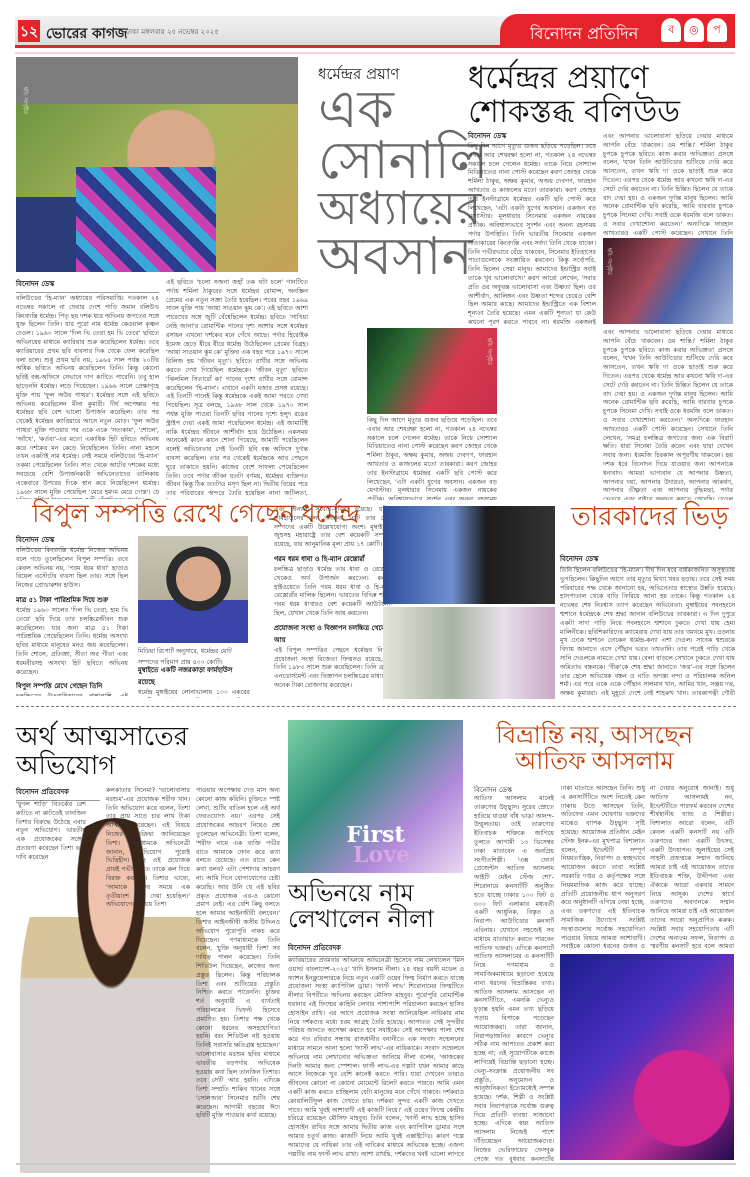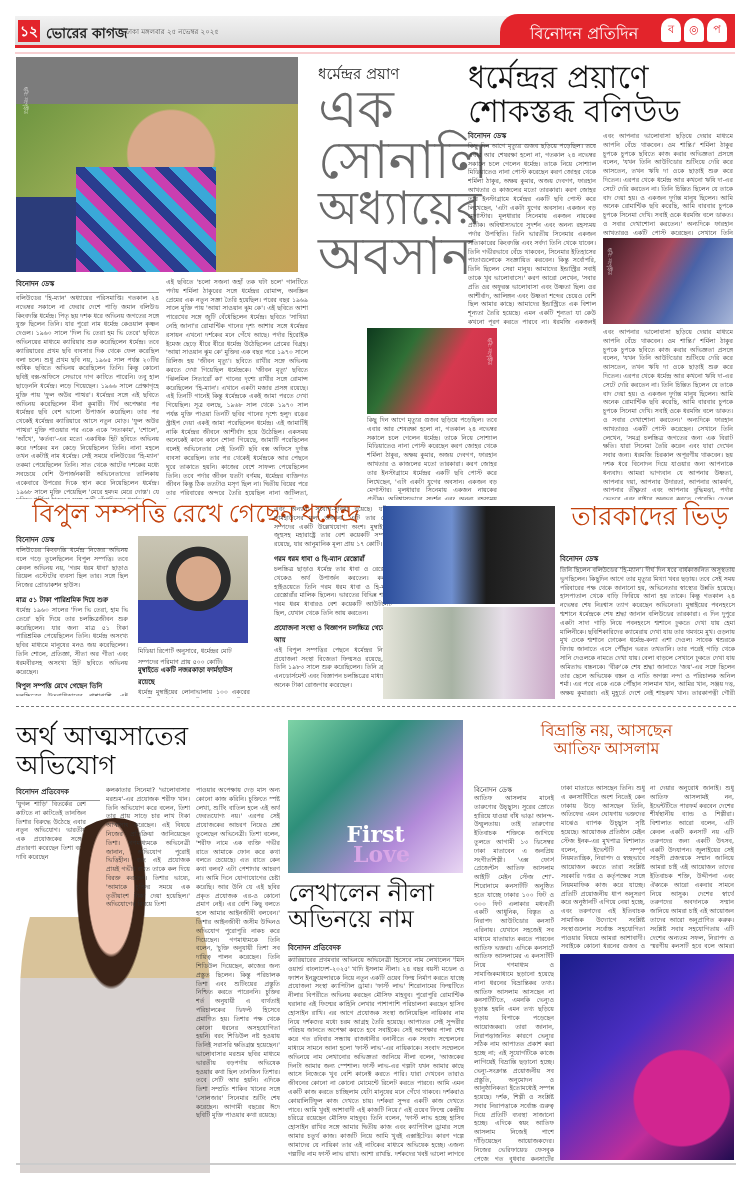--- a/index.html
+++ b/index.html
@@ -137,27 +137,27 @@
 <div class="abs body" style="left:106px;top:786px;width:84px;height:160px;">কলকাতার সিনেমা? 'ভালোবাসার মরশুম'-এর প্রযোজক শরীফ খান। তিনি অভিযোগ করে বলেন, তিশা তার প্রায় সাড়ে চার লাখ টাকা আত্মসাৎ করেছেন। এই বিষয়ে নিজের প্রতিক্রিয়া জানিয়েছেন তিশা। গণমাধ্যমকে অভিনেত্রী জানান, অভিযোগ পুরোই ভিত্তিহীন। বরং এই প্রযোজক প্রায়ই গভীর রাতে তাকে কল দিয়ে বিরক্ত করতেন। তিশার ভাষ্যে, 'আমাকে চুক্তির সময়ে এক তৃতীয়াংশ টাকা দেয়া হয়েছিল।' অভিযোগের বিষয়ে তিশা</div>
 <div class="abs body" style="left:196px;top:786px;width:84px;height:376px;">পাওয়ার অপেক্ষায় দেড় মাস অন্য কোনো কাজ করিনি। চুক্তিতে স্পষ্ট লেখা, শুটিং বাতিল হলে এই অর্থ ফেরতযোগ্য নয়।' এরপর সেই প্রযোজকের আচরণ নিয়েও প্রশ্ন তুলেছেন অভিনেত্রী। তিশা বলেন, 'শরীফ নামে এক ব্যক্তি গভীর রাতে আমাকে ফোন করে কথা বলতে চেয়েছে। এত রাতে কেন কথা বলব? এটা পেশাদার আচরণ না। আমি দিনে যোগাযোগের চেষ্টা করেছি। আর উনি যে এই ছবির প্রকৃত প্রযোজক এর-ও কোনো প্রমাণ নেই। এর বেশি কিছু বলতে হলে আমার আইনজীবী বলবেন।' তিশার আইনজীবী জসীম উদ্দিনও অভিযোগ পুরোপুরি নাকচ করে দিয়েছেন। গণমাধ্যমকে তিনি বলেন, 'চুক্তি অনুযায়ী তিশা সব দায়িত্ব পালন করেছেন। তিনি শিডিউল দিয়েছেন, কাজের জন্য প্রস্তুত ছিলেন। কিন্তু পরিচালক তিশা এবং শুটিংয়ের প্রস্তুতি নিশ্চিত করতে পারেননি। চুক্তির শর্ত অনুযায়ী এ ব্যর্থতাই পরিচালকের ডিফল্ট হিসেবে প্রমাণিত হয়। তিশার পক্ষ থেকে কোনো ধরনের অসহযোগিতা হয়নি। বরং শিডিউল নষ্ট হওয়ায় তিনিই সরাসরি ক্ষতিগ্রস্ত হয়েছেন।' ভালোবাসার মরশুম ছবির মাধ্যমে ভারতীয় বড়পর্দায় অভিষেক হওয়ার কথা ছিল তানজিন তিশার। তবে সেটি আর হয়নি। এদিকে তিশা সম্প্রতি শাকিব খানের সঙ্গে 'সোলজার' সিনেমার শুটিং শেষ করেছেন। আগামী বছরের ঈদে ছবিটি মুক্তি পাওয়ার কথা রয়েছে।</div>
 
 <div class="abs img img-firstlove">
   <div class="fl-text">
     <span class="f">First</span>
     <span class="l">Love</span>
   </div>
 </div>
 <div class="abs h3" style="left:288px;top:880px;width:180px;font-size:24px;">
+  <div>অভিনয়ে নাম</div>
   <div>লেখালেন নীলা</div>
-  <div>অভিনয়ে নাম</div>
 </div>
 <div class="abs byline" style="left:288px;top:942px;width:176px;">বিনোদন প্রতিবেদক</div>
 <div class="abs body" style="left:288px;top:956px;width:176px;height:200px;">ক্যারিয়ারের প্রথমবার অভিনয়ে অভিনেত্রী হিসেবে নাম লেখালেন 'মিস ওয়ার্ল্ড বাংলাদেশ-২০২৫' খাদি ইসলাম নীলা। ২৪ বছর বয়সী মডেল ও ফ্যাশন ইনফ্লুয়েন্সারকে নিয়ে নতুন একটি ওয়েব ফিল্ম নির্মাণ করতে যাচ্ছে প্রযোজনা সংস্থা ক্যাপিটাল ড্রামা। 'ফার্স্ট লাভ' শিরোনামের ফিল্মটিতে নীলার বিপরীতে অভিনয় করছেন মৌসিফ মাহবুব। পুরোপুরি রোমান্টিক ঘরানার এই ফিল্মের কাহিনি লেখার পাশাপাশি পরিচালনা করছেন হাসিব হোসাইন রাখি। এর আগে প্রযোজক সংস্থা জানিয়েছিল নায়িকার নাম নিয়ে দর্শকদের মধ্যে চরম আগ্রহ তৈরি হয়েছে। আপাতত সেই সুন্দরীর পরিচয় জানতে অপেক্ষা করতে হবে সবাইকে। সেই অপেক্ষার পালা শেষ করে গত রবিবার সন্ধ্যায় রাজধানীর বনানীতে এক সংবাদ সম্মেলনের মাধ্যমে সামনে আনা হলো 'ফার্স্ট লাভ'-এর নায়িকাকে। সংবাদ সম্মেলনে অভিনয়ে নাম লেখানোর অভিজ্ঞতা জানিয়ে নীলা বলেন, 'আজকের দিনটা আমার জন্য স্পেশাল। ফার্স্ট লাভ-এর গল্পটা যখন আমার কাছে আসে নিজেকে খুব বেশি কানেক্ট করতে পারি। যারা দেখবেন তারাও জীবনের কোনো না কোনো মোমেন্টে রিলেট করতে পারবে। আমি এমন একটি কাজ করতে চাচ্ছিলাম যেটা মানুষের মনে গেঁথে থাকবে। দর্শকরাও কোয়ালিটিফুল কাজ দেখতে চায়। দর্শকরা সুন্দর একটি কাজ দেখতে পাবে। আমি খুবই আশাবাদী এই কাজটি নিয়ে।' এই ওয়েব ফিল্মে কেন্দ্রীয় চরিত্রে রয়েছেন মৌসিফ মাহবুব। তিনি বলেন, 'ফার্স্ট লাভ হচ্ছে হাসিব হোসাইন রাখির সঙ্গে আমার দ্বিতীয় কাজ এবং ক্যাপিটাল ড্রামার সঙ্গে আমার চতুর্থ কাজ। কাজটি নিয়ে আমি খুবই এক্সাইটেড। কারণ গল্পে আমাদের যে নায়িকা তার এই নাটকের মাধ্যমে অভিষেক হচ্ছে। এজন্য গল্পটির নাম ফার্স্ট লাভ রাখা। আশা রাখছি, দর্শকদের খুবই ভালো লাগবে নাটকটি।' নাটকটির প্রযোজক ও হেড অব ক্যাপিটাল ড্রামা আলোকজ আলম সজল জানান, আসছে ২৭ নভেম্বর ক্যাপিটাল ড্রামায় এটি অবমুক্ত হবে। দর্শকরা কিছুটা সিনেমাটিক ফিল পাবেন।'</div>
 
-<div class="abs h2" style="left:474px;top:722px;width:265px;font-size:16px;">
+<div class="abs h2" style="left:462px;top:722px;width:265px;font-size:24px;">
   <div>বিভ্রান্তি নয়, আসছেন</div>
   <div>আতিফ আসলাম</div>
 </div>
 <div class="abs byline" style="left:474px;top:784px;width:80px;border:none;font-weight:normal;">বিনোদন ডেস্ক</div>
 <div class="abs body" style="left:474px;top:794px;width:80px;height:370px;">আতিফ আসলাম মানেই তারুণ্যের উচ্ছ্বাস। সুরের স্রোতে হারিয়ে যাওয়া বাঁধ ভাঙা আনন্দ-উন্মুলতায়। তাই তারুণ্যের ইতিবাচক শক্তিকে জাগিয়ে তুলতে আগামী ১৩ ডিসেম্বর ঢাকা মাতাবেন এ জনপ্রিয় সংগীতশিল্পী। 'এক্স ফোর্স প্রেজেন্টস আতিফ আসলাম আইটি মেইন স্টেজ শো'-শিরোনামে কনসার্টটি অনুষ্ঠিত হতে যাচ্ছে ঢাকার ১০০ ফিট ও ৩০০ ফিট এলাকার মধ্যবর্তী একটি আধুনিক, বিস্তৃত ও নিরাপদ আউটডোর কনসার্ট এরিনায়। যেখানে সহজেই সব মাধ্যমে যাতায়াত করতে পারবেন আতিফ ভক্তরা। এদিকে কনসার্টে আতিফ আসলামের এ কনসার্টটি নিয়ে গণমাধ্যম ও সামাজিকমাধ্যমে ছড়ানো হয়েছে নানা ধরনের বিভ্রান্তিকর তথ্য। আতিফ আসলাম আসছেন না কনসার্টটিতে, এমনকি ভেন্যুও চূড়ান্ত হয়নি এমন তথ্য ছড়িয়ে পড়ায় বিপাকে পড়েছেন আয়োজকরা। তারা জানান, নিরাপত্তাজনিত কারণে ভেন্যুর সঠিক নাম আপাতত প্রকাশ করা হচ্ছে না; এই সুযোগটিকে কাজে লাগিয়েই বিভ্রান্তি ছড়ানো হচ্ছে। ভেন্যু-সংক্রান্ত প্রয়োজনীয় সব প্রস্তুতি, অনুমোদন ও আনুষ্ঠানিকতা ইতোমধ্যেই সম্পন্ন হয়েছে। দর্শক, শিল্পী ও সংশ্লিষ্ট সবার নিরাপত্তাকে সর্বোচ্চ গুরুত্ব দিয়ে প্রতিটি ব্যবস্থা সাজানো হচ্ছে। এদিকে স্বয়ং আতিফ আসলাম নিজেই পাশে দাঁড়িয়েছেন আয়োজকদের। নিজের ভেরিফায়েড ফেসবুক পেজে গত বুধবার কনসার্টের পোস্টার শেয়ার করে জানান দিয়েছেন আসছেন</div>
 <div class="abs body" style="left:561px;top:784px;width:84px;height:166px;">ঢাকা মাতাতে আসছেন তিনি। শুধু এ কনসার্টটিতে অংশ নিতেই কেন ঢাকায় উড়ে আসছেন তিনি, অতিফের এমন ঘোষণায় ভক্তদের মাঝেও ব্যাপক উচ্ছ্বাস সৃষ্টি হয়েছে। আয়োজক প্রতিষ্ঠান মেইন স্টেজ ইনক-এর মুখপাত্র বিশালাত বলেন, ইভেন্টটি সম্পূর্ণ নিয়মতান্ত্রিক, নিরাপদ ও স্বচ্ছভাবে আয়োজন করতে তারা সংশ্লিষ্ট সরকারি দপ্তর ও কর্তৃপক্ষের সঙ্গে নিয়মমাফিক কাজ করে যাচ্ছে। প্রতিটি প্রয়োজনীয় ধাপ অনুসরণ করে অনুষ্ঠানটি এগিয়ে নেয়া হচ্ছে, এবং তরুণদের এই ইতিবাচক সামাজিক উদ্যোগে সংশ্লিষ্ট সংস্থাগুলোর সর্বোচ্চ সহযোগিতা পাওয়ার বিষয়ে আমরা আশাবাদী। সবাইকে কোনো ধরনের গুজব ও বিভ্রান্তিতে কান</div>
 <div class="abs body" style="left:650px;top:784px;width:84px;height:166px;">না দেয়ার অনুরোধ জানাই। শুধু আতিফ আসলামই নন, ইভেন্টটিতে পারফর্ম করবেন দেশের শীর্ষস্থানীয় ব্যান্ড ও শিল্পীরা। বিশালাত আরো বলেন, এটি কেবল একটি কনসার্ট নয় এটি তরুণদের জন্য একটি উৎসব, একটি উদযাপন। জুলাইয়ের সেই সাহসী প্রজন্মকে সম্মান জানিয়ে আমরা চাই এই আয়োজন তাদের ইতিবাচক শক্তি, উদ্দীপনা এবং ঐক্যকে আরো একবার সামনে নিয়ে আসুক। দেশের স্বার্থে তরুণদের অবদানকে সম্মান জানিয়ে আমরা চাই এই আয়োজন তাদের আরো অনুপ্রাণিত করুক। সংশ্লিষ্ট সবার সহযোগিতায় এটি দেশের অন্যতম সফল, নিরাপদ ও স্মরণীয় কনসার্ট হবে বলে আমরা বিশ্বাস করি।</div>
 <div class="abs img img-atif"></div>
 
 <div class="abs rule" style="left:16px;top:1163px;width:720px;"></div>

